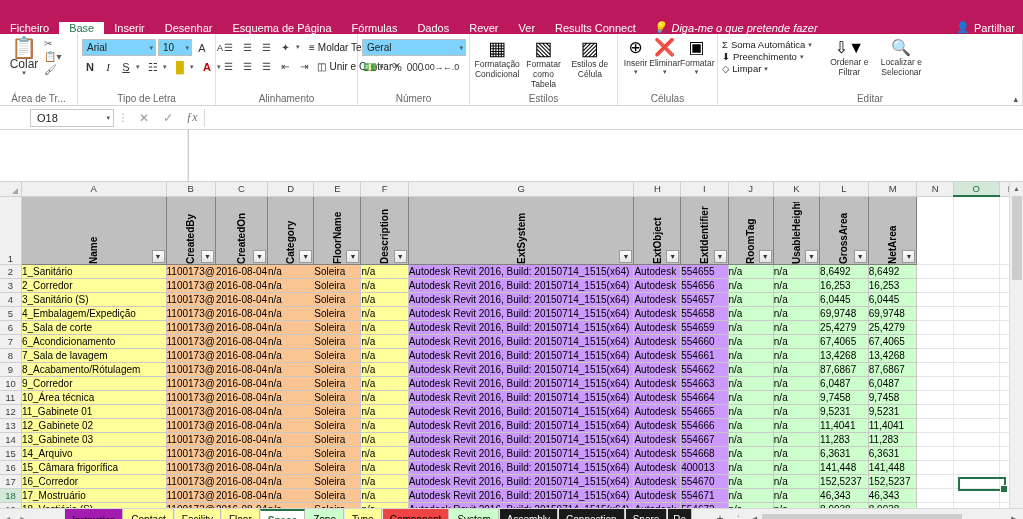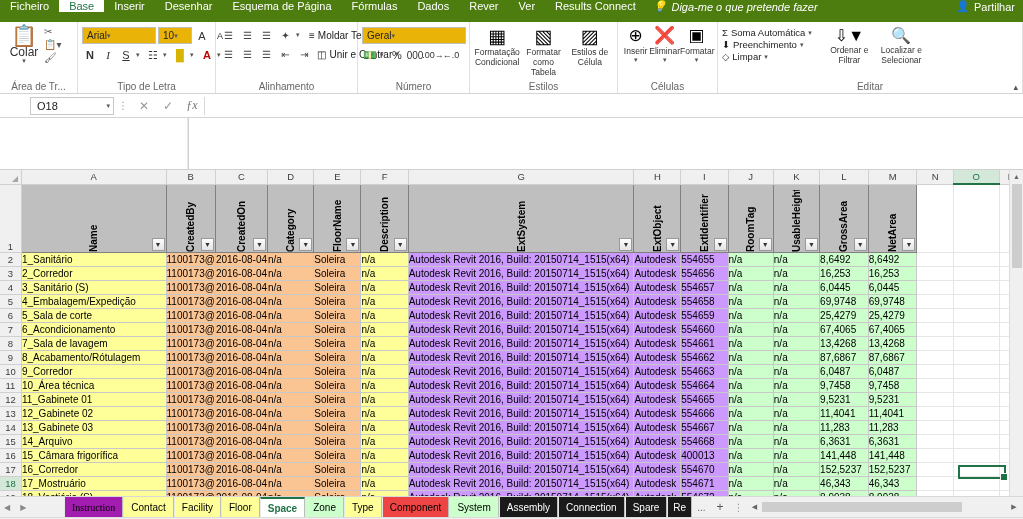--- a/index.html
+++ b/index.html
@@ -7,21 +7,21 @@
     margin: 0; padding: 0;
     width: 1023px; height: 519px;
     overflow: hidden;
     font-family: "Liberation Sans", sans-serif;
     background: #ffffff;
   }
   .app { position: relative; width: 1023px; height: 519px; }
 
   
   .ribbon-tabs {
-    height: 22px; background: #4d7c0f; display: flex; align-items: flex-start;
+    height: 34px; background: #be185d; display: flex; align-items: flex-end;
     position: relative;
   }
   .rtab {
     color: #ffffff; font-size: 11px; padding: 0 10px;
     display: flex; align-items: center; white-space: nowrap;
   }
   .rtab.active { background: #ffffff; color: #217346; }
   .tell-me { display: flex; align-items: center; gap: 4px; color: #fff; font-size: 11px; padding: 0 8px; font-style: italic; }
   .bulb { font-size: 11px; }
   .share-box { margin-left: auto; display: flex; align-items: center; gap: 4px; color: #fff; font-size: 11px; padding: 0 8px; }
@@ -48,22 +48,22 @@
   .paste-ico { font-size: 21px; line-height: 23px; color: #c9a227; }
   .paste-lbl { font-size: 12px; color: #333; line-height: 10px; }
   .paste-car { font-size: 7px; color: #555; line-height: 7px; }
   .clip-small { display: flex; flex-direction: column; gap: 1px; padding-top: 2px; }
   .clip-small span { font-size: 10px; color: #5a5a5a; line-height: 12px; }
 
   
   .fontg { width: 138px; }
   .fontrow { display: flex; align-items: center; gap: 2px; margin-bottom: 3px; }
   .combo {
-    border: 1px solid #bfbfbf; background: #eab308; height: 17px;
-    display: flex; align-items: center; 
+    border: 1px solid #bfbfbf; background: #7dd3fc; height: 17px;
+    display: flex; align-items: center; justify-content: space-between;
     font-size: 10px; color: #222; padding: 0 2px 0 4px;
   }
   .combo .car { font-size: 7px; color: #555; }
   .fname { width: 74px; }
   .fsize { width: 34px; }
   .sq { width: 16px; height: 16px; display: flex; align-items: center; justify-content: center; font-size: 11px; color: #333; }
   .sq.bold { font-weight: bold; }
   .sq.ital { font-style: italic; font-family: "Liberation Serif", serif; }
   .sq.under { text-decoration: underline; }
   .mini-car { font-size: 7px; color: #555; width: 7px; }

